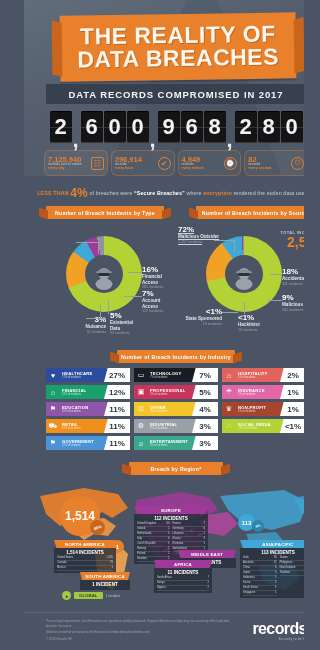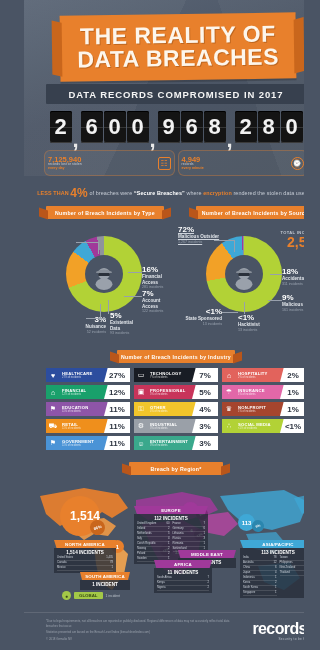--- a/index.html
+++ b/index.html
@@ -257,25 +257,41 @@
         <div class="stat">
           <div class="stat-txt">
             <div class="stat-num">7,125,940</div>
             <div class="stat-l1">records lost or stolen</div>
             <div class="stat-l2">every day</div>
           </div>
           <div class="stat-ico sq">☷</div>
         </div>
         <div class="stat">
           <div class="stat-txt">
+            <div class="stat-num">296,914</div>
+            <div class="stat-l1">records</div>
+            <div class="stat-l2">every hour</div>
+          </div>
+          <div class="stat-ico">✔</div>
+        </div>
+        <div class="stat">
+          <div class="stat-txt">
             <div class="stat-num">4,949</div>
             <div class="stat-l1">records</div>
             <div class="stat-l2">every minute</div>
           </div>
           <div class="stat-ico">⌚</div>
+        </div>
+        <div class="stat">
+          <div class="stat-txt">
+            <div class="stat-num">82</div>
+            <div class="stat-l1">records</div>
+            <div class="stat-l2">every second</div>
+          </div>
+          <div class="stat-ico">⏱</div>
         </div>
       </div>
   </div>
 
   <div class="lessthan">
     <b class="or">LESS THAN</b>
     <span class="big">4%</span>
     <span>of breaches were</span>
     <span class="qt">“Secure Breaches”</span>
     <span>where</span>
@@ -526,21 +542,21 @@
         <path d="M104 22 L150 14 L178 20 L186 32 L168 40 L140 36 L116 42 L104 34 Z" fill="#a0399a" opacity=".85"></path>
         <path d="M110 46 L150 42 L170 52 L166 76 L150 96 L132 92 L120 70 Z" fill="#9c3896" opacity=".85"></path>
         <path d="M166 38 L196 34 L206 46 L192 58 L172 54 Z" fill="#b2469f" opacity=".85"></path>
 
         <path d="M188 18 L252 12 L276 24 L268 44 L240 52 L212 46 L196 32 Z" fill="#3fa8d6" opacity=".80"></path>
         <path d="M214 56 L244 54 L254 66 L242 76 L220 70 Z" fill="#3fa8d6" opacity=".70"></path>
         <path d="M226 88 L258 84 L268 100 L252 112 L232 104 Z" fill="#3fa8d6" opacity=".72"></path>
         <path d="M262 20 L280 16 L284 30 L270 36 Z" fill="#3fa8d6" opacity=".70"></path>
       </svg>
 
-      <div class="bubble" style="left:28px; top:18px; width:40px; height:40px; background:#e8802c; font-size:12px;justify-content:flex-end;">
+      <div class="bubble" style="left:28px; top:18px; width:40px; height:40px; background:#e8802c; font-size:12px;">
         <span>1,514</span>
       </div>
       <div class="pctbadge" style="left:58px; top:42px; width:15px; height:15px; background:#c9661c;">
         <span>86%</span>
       </div>
 
       <div class="bubble" style="left:150px; top:24px; width:17px; height:17px; background:#a0399a; font-size:6px;">
         <span>112</span>
       </div>
       <div class="pctbadge" style="left:164px; top:30px; width:12px; height:12px; background:#7f2a7a; font-size:3.4px;">

